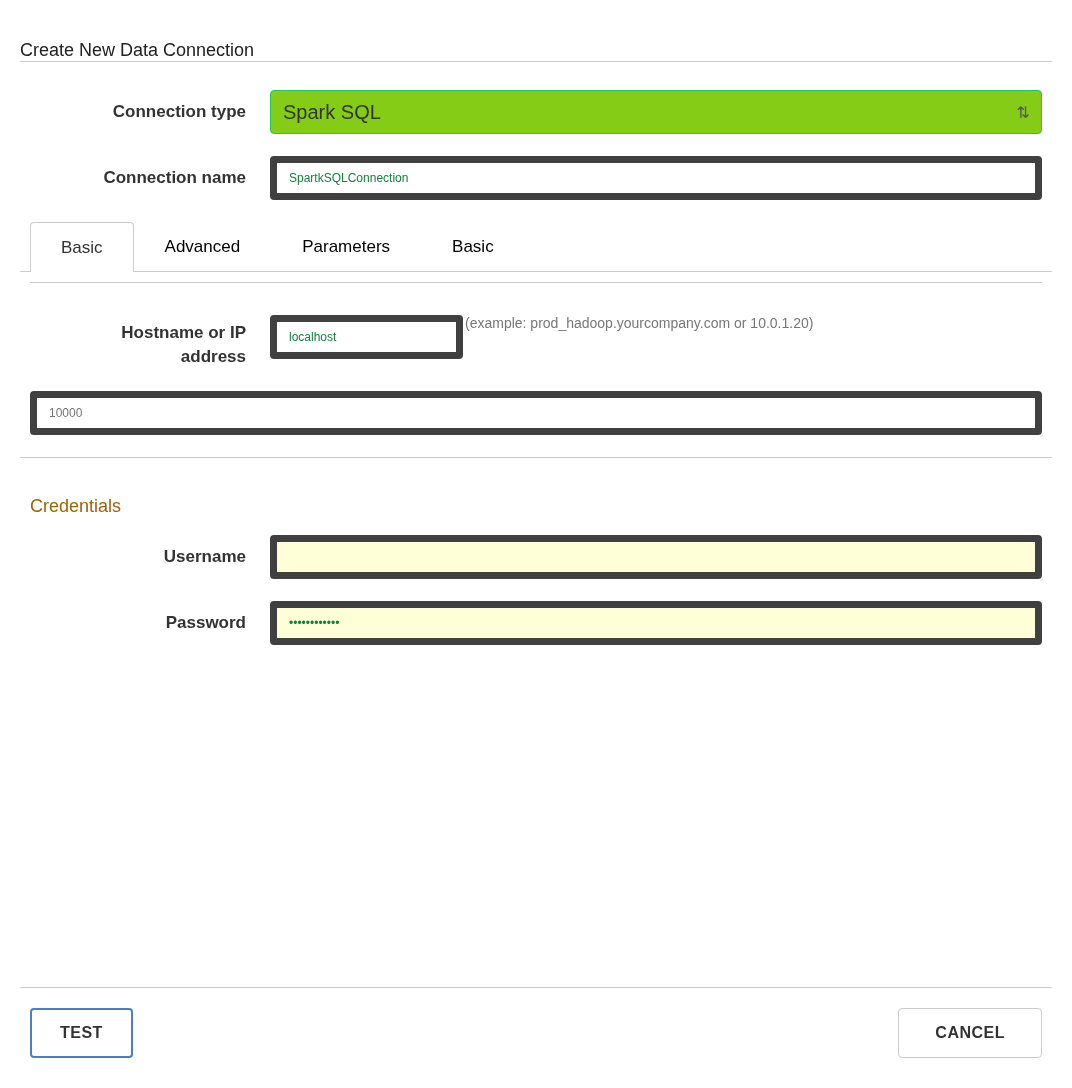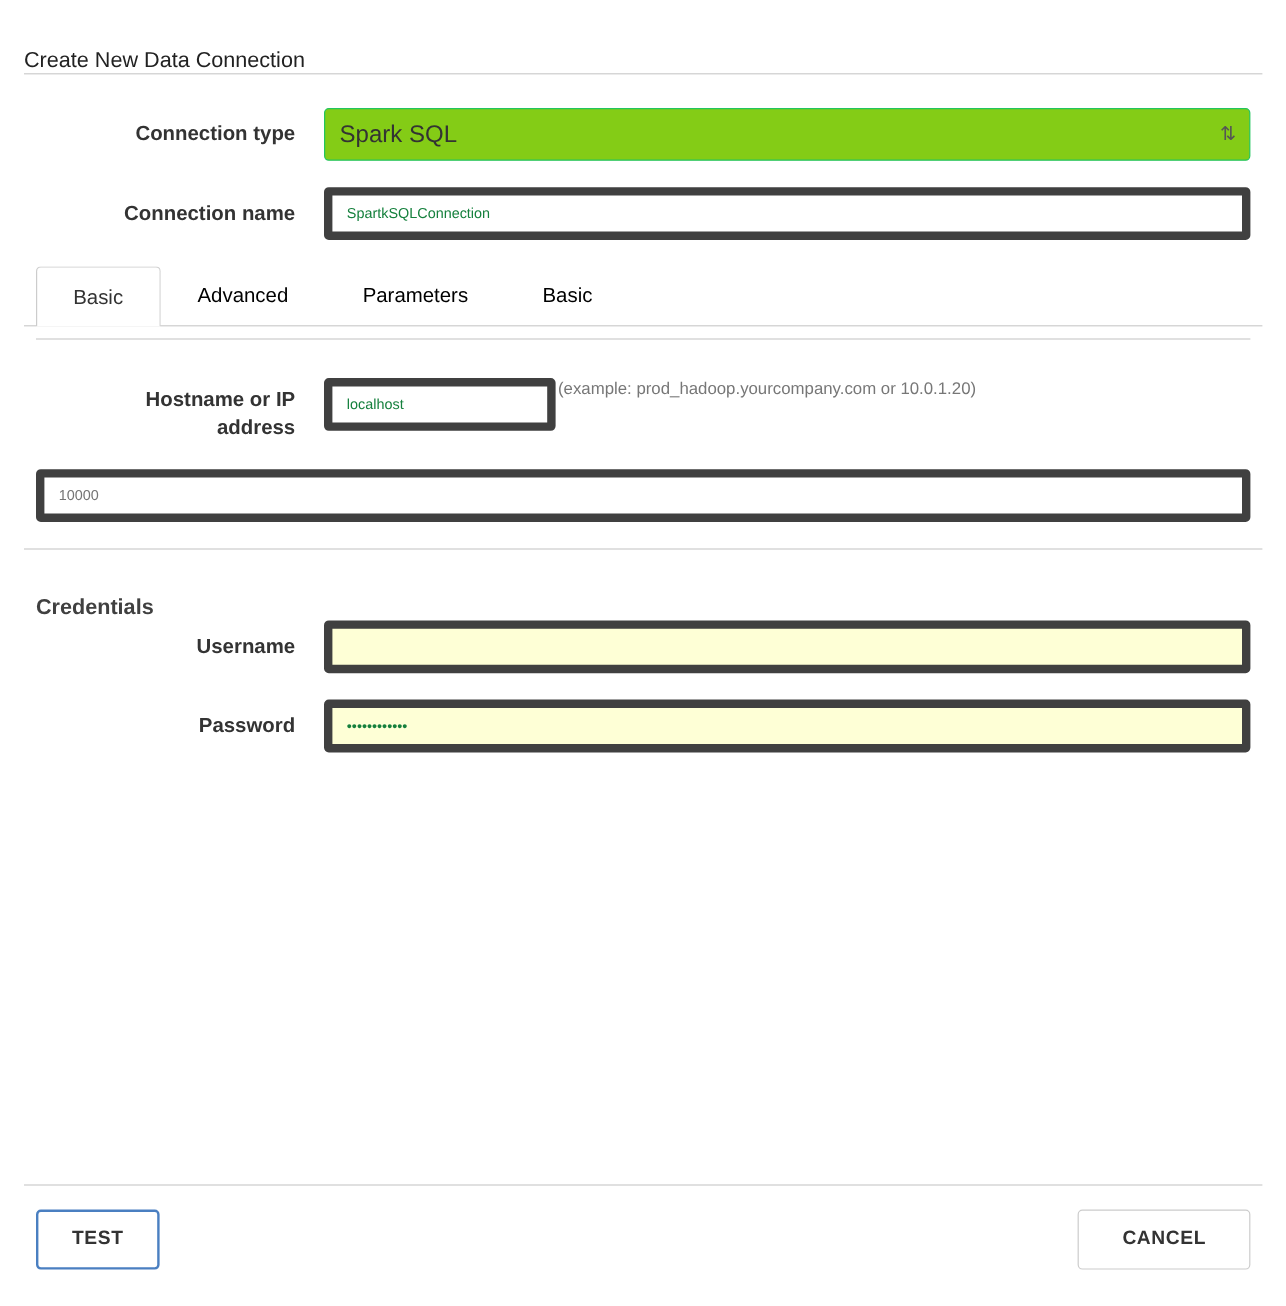--- a/index.html
+++ b/index.html
@@ -157,22 +157,23 @@
       padding-left: 2px;
     }
 
     .credentials-section {
       margin-top: 10px;
       padding: 0 10px;
     }
 
     .credentials-label {
       font-size: 18px;
-      font-weight: 700;
-      color: #404040;
+      font-weight: 400;
+      color: #a16207;
+      margin-bottom: 18px;
     }
 
     .input-yellow {
       background: #feffd6 !important;
     }
 
     .spacer {
       flex: 1;
     }
 

